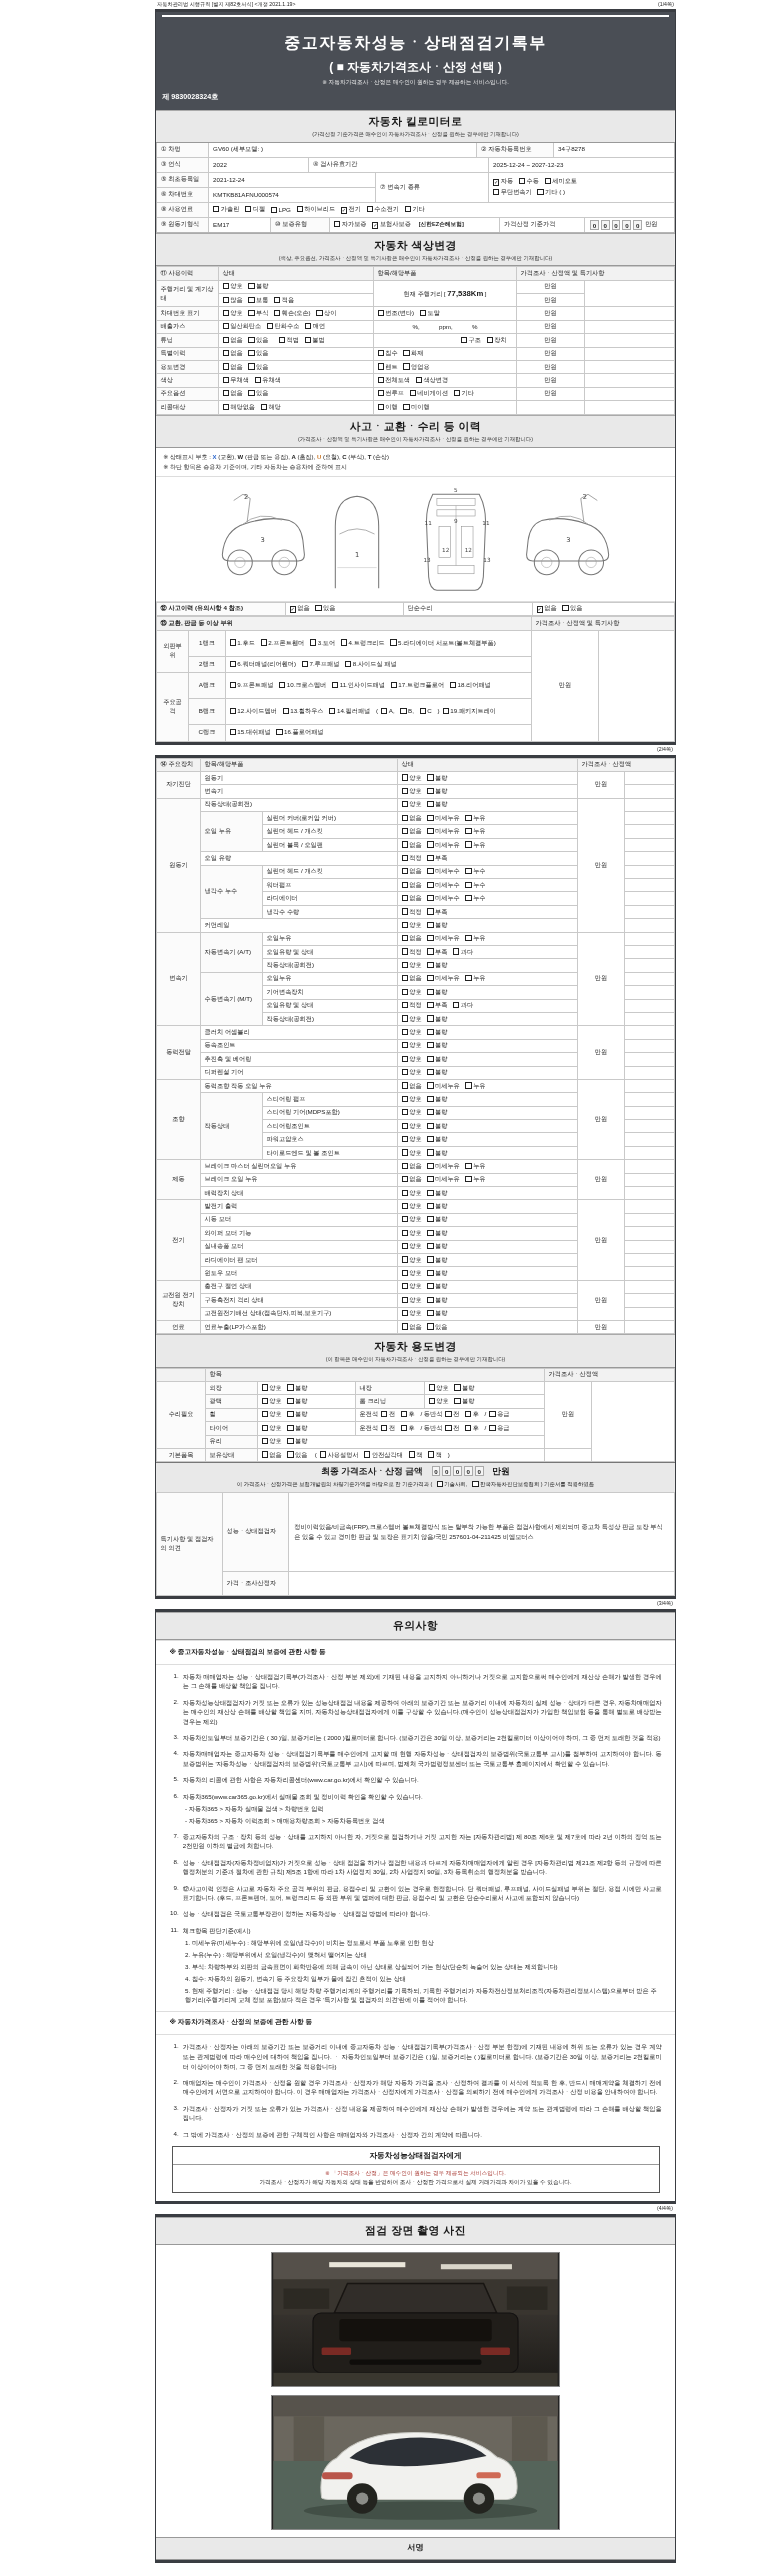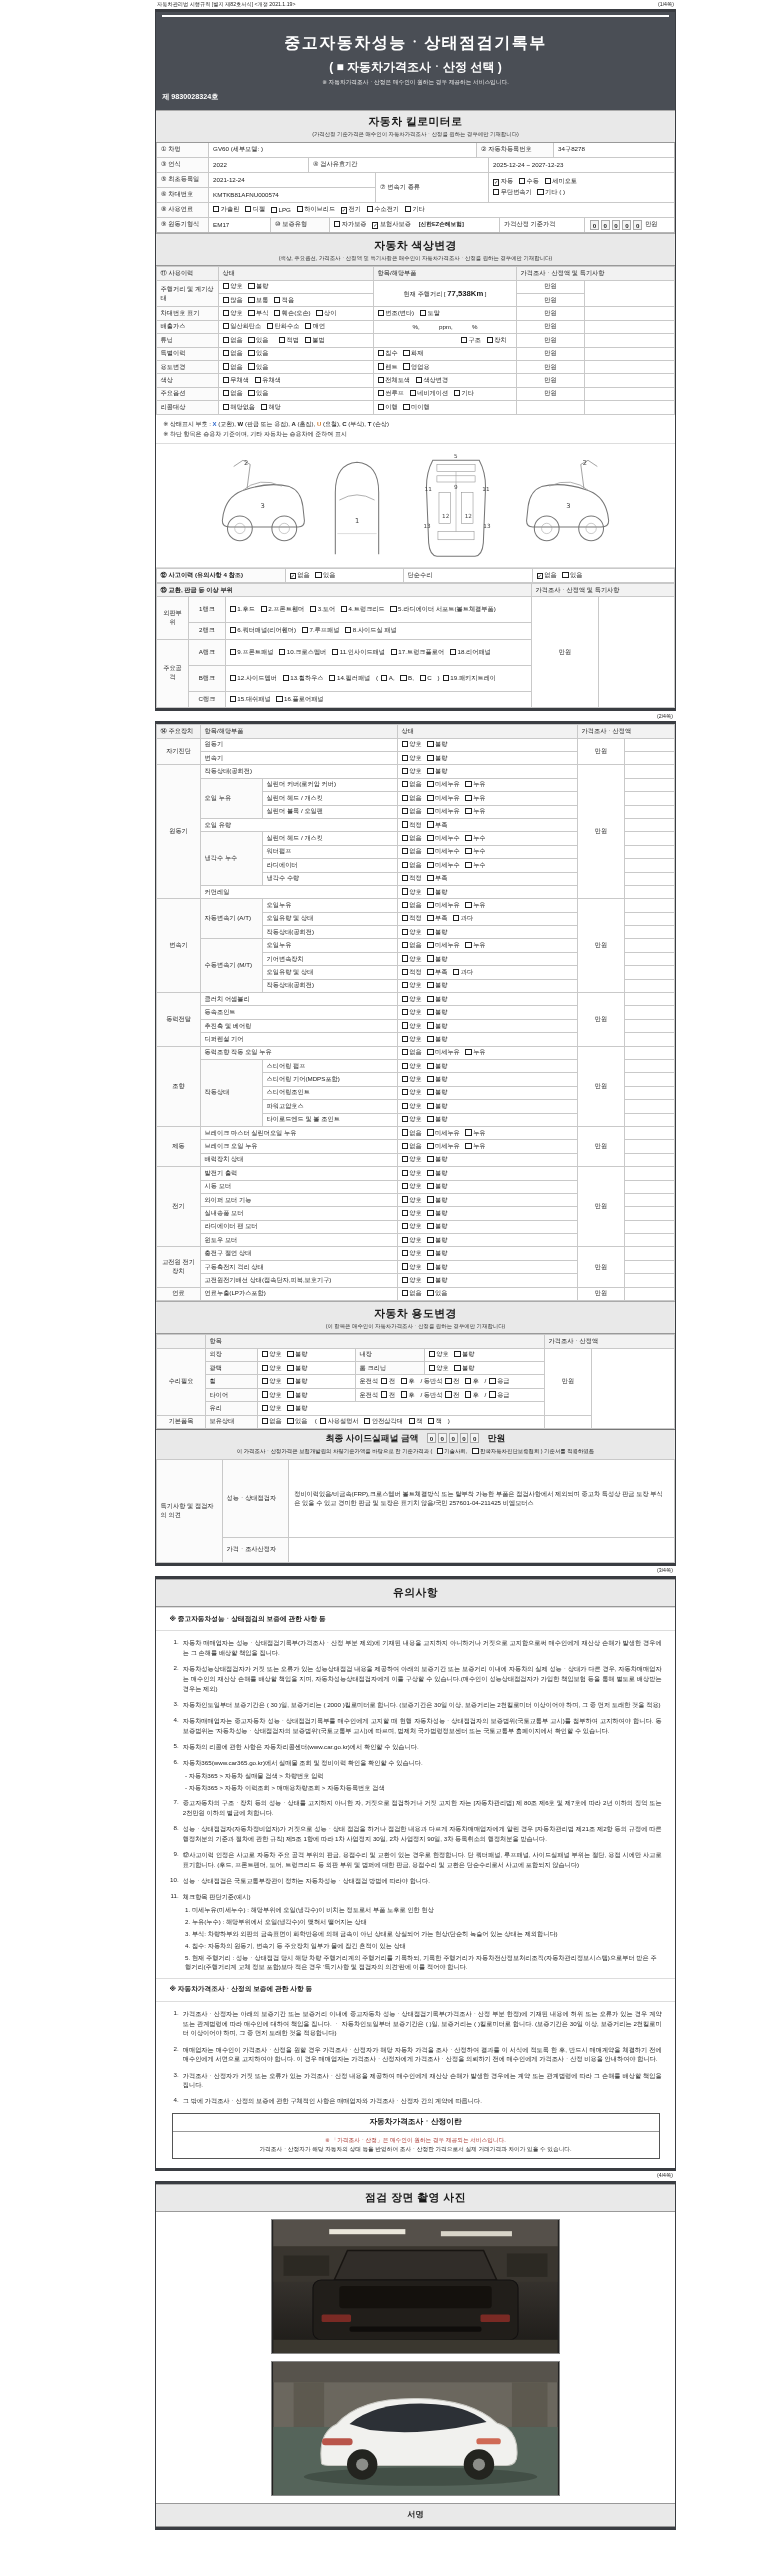--- a/index.html
+++ b/index.html
@@ -225,20 +225,24 @@
    <tr style="border-top:1px solid #999">
             <td class="lab">리콜대상</td>
             <td><span class="opt"><span class="cb"></span><span>해당없음</span></span><span class="opt"><span class="cb"></span><span>해당</span></span></td>
             <td><span class="opt"><span class="cb"></span><span>이행</span></span><span class="opt"><span class="cb"></span><span>미이행</span></span></td>
             <td class="price"></td>
             <td class="xtra"></td>
           </tr>
   </tbody>
       </table>
 
+  <div class="sechead">
+   <div class="sec-title">사고ㆍ교환ㆍ수리 등 이력</div>
+   <div class="sec-note">(가격조사ㆍ산정액 및 특기사항은 매수인이 자동차가격조사ㆍ산정을 원하는 경우에만 기재합니다)</div>
+  </div>
   <div class="legendbox">
    <div><span>※ 상태표시 부호 : </span><span style="color: rgb(43, 102, 204); font-weight: bold;">X</span><span> (교환), </span><span style="font-weight: bold;">W</span><span> (판금 또는 용접), </span><span style="font-weight: bold;">A</span><span> (흠집), </span><span style="color: rgb(204, 122, 43); font-weight: bold;">U</span><span> (요철), </span><span style="font-weight: bold;">C</span><span> (부식), </span><span style="font-weight: bold;">T</span><span> (손상)</span></div>
    <div>※ 하단 항목은 승용차 기준이며, 기타 자동차는 승용차에 준하여 표시</div>
   </div>
 
   <div class="diagrow">
    <svg width="93" height="111" viewBox="0 0 180 215" style="font-size:12px">
     <path d="M18 135 q4 -48 44 -60 q48 -16 86 -6 q22 8 26 38 l3 28 q0 12 -12 12 l-133 0 q-14 0 -14 -12z" fill="none" stroke="#777" stroke-width="2"></path>
     <path d="M55 78 q35 -30 78 -10" fill="none" stroke="#999" stroke-width="1.5"></path>
     <path d="M40 30 l18 -12 14 8 -6 46" fill="none" stroke="#888" stroke-width="1.5"></path>
@@ -652,21 +656,21 @@
     <td class="lab" style="text-align:center">기본품목</td>
     <td class="lab">보유상태</td>
     <td colspan="3"><span class="opt"><span class="cb"></span><span>없음</span></span><span class="opt"><span class="cb"></span><span>있음</span></span><span class="otxt"> (</span><span class="opt"><span class="cb"></span><span>사용설명서</span></span><span class="opt"><span class="cb"></span><span>안전삼각대</span></span><span class="opt"><span class="cb"></span><span>잭</span></span><span class="opt"><span class="cb"></span><span>잭</span></span><span class="otxt">)</span></td>
     <td></td>
    </tr>
   </tbody>
       </table>
 
   <div class="finalbox">
    <div class="final-line">
-    <span>최종 사이드실패널 금액</span>
+    <span>최종 가격조사ㆍ산정 금액</span>
     <span class="digits"><span class="digit">0</span><span class="digit">0</span><span class="digit">0</span><span class="digit">0</span><span class="digit">0</span></span>
     <span>만원</span>
    </div>
    <div class="final-note">
     <span>이 가격조사ㆍ산정가격은 보험개발원의 차량기준가액을 바탕으로 한 기준가격과 (</span>
     <span class="cb" style="margin-left:2.6px"></span><span>기술사회,</span>
     <span class="cb" style="margin-left:3.6px"></span><span>한국자동차진단보증협회</span>
     <span>) 기준서를 적용하였음</span>
    </div>
   </div>
@@ -763,21 +767,21 @@
         <div class="ni">
           <span class="nn">3.</span>
           <div class="nt">가격조사ㆍ산정자가 거짓 또는 오류가 있는 가격조사ㆍ산정 내용을 제공하여 매수인에게 재산상 손해가 발생한 경우에는 계약 또는 관계법령에 따라 그 손해를 배상할 책임을 집니다.</div>
         </div>
         <div class="ni">
           <span class="nn">4.</span>
           <div class="nt">그 밖에 가격조사ㆍ산정의 보증에 관한 구체적인 사항은 매매업자와 가격조사ㆍ산정자 간의 계약에 따릅니다.</div>
         </div>
       </div>
   <div class="nbox">
-   <div class="nbox-title">자동차가격조사ㆍ산정이란</div>
+   <div class="nbox-title">자동차성능상태점검자에게</div>
    <div class="nbox-body">
     <div class="nbox-red">※ 「가격조사ㆍ산정」은 매수인이 원하는 경우 제공되는 서비스입니다.</div>
     <div>가격조사ㆍ산정자가 해당 자동차의 상태 등을 반영하여 조사ㆍ산정한 가격으로서 실제 거래가격과 차이가 있을 수 있습니다.</div>
    </div>
   </div>
  </div>
 
  <div class="pgmark">(4/4쪽)</div>
 
  <div class="pageblock">

